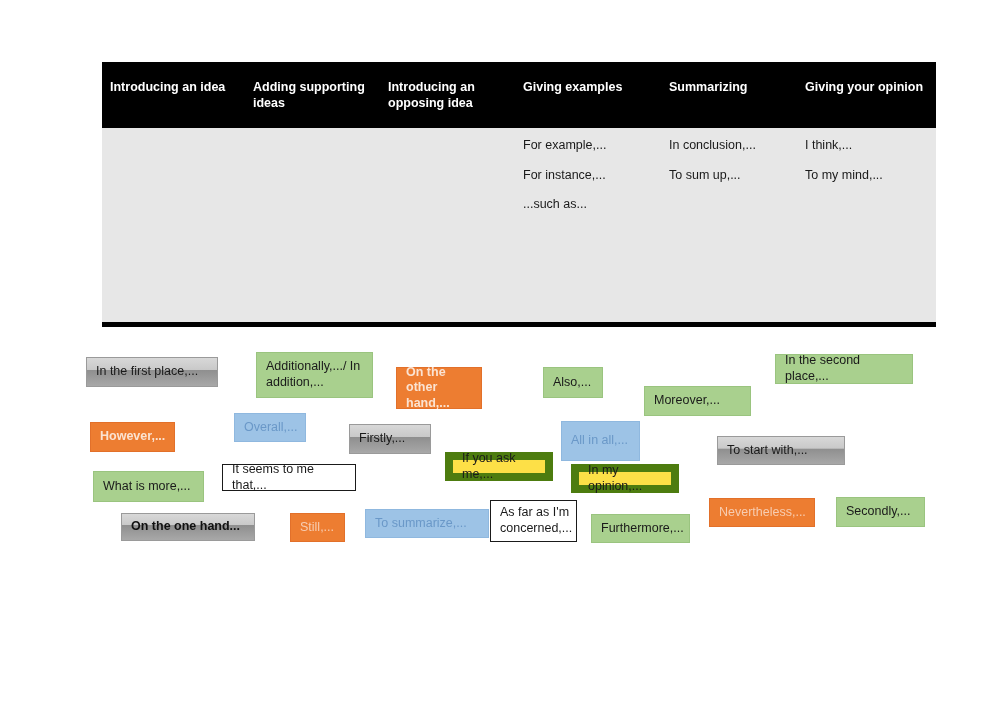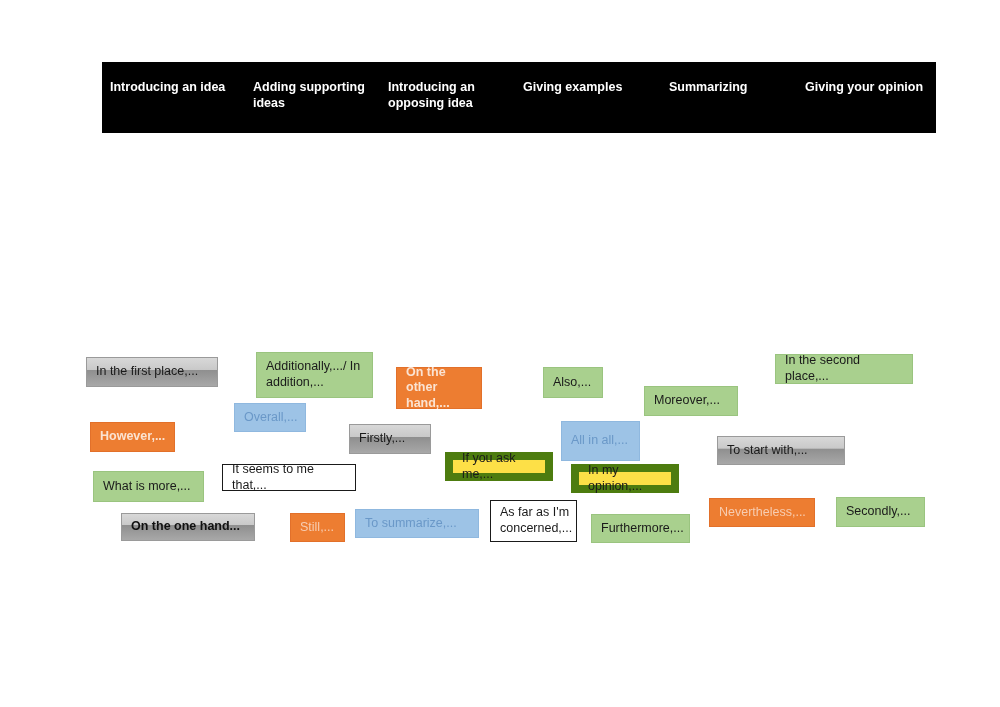--- a/index.html
+++ b/index.html
@@ -123,39 +123,57 @@
 
   <div id="table-header-row">
     <div class="header-cell col-0">Introducing an idea</div>
     <div class="header-cell col-1">Adding supporting ideas</div>
     <div class="header-cell col-2">Introducing an opposing idea</div>
     <div class="header-cell col-3">Giving examples</div>
     <div class="header-cell col-4">Summarizing</div>
     <div class="header-cell col-5">Giving your opinion</div>
   </div>
 
+  <div id="table-body-row">
+    <div class="body-cell col-0"></div>
+    <div class="body-cell col-1"></div>
+    <div class="body-cell col-2"></div>
+    <div class="body-cell col-3">
+      <p class="phrase">For example,...</p>
+      <p class="phrase">For instance,...</p>
+      <p class="phrase">...such as...</p>
+    </div>
+    <div class="body-cell col-4">
+      <p class="phrase">In conclusion,...</p>
+      <p class="phrase">To sum up,...</p>
+    </div>
+    <div class="body-cell col-5">
+      <p class="phrase">I think,...</p>
+      <p class="phrase">To my mind,...</p>
+    </div>
+  </div>
 
 </div>
 
 <div id="chip-pool">
     <div class="chip gray" style="left: 86px; top: 357px; width: 132px; height: 30px;">In the first place,...</div>
     <div class="chip green" style="left: 256px; top: 352px; width: 117px; height: 46px;">Additionally,.../ In addition,...</div>
     <div class="chip orange" style="left: 396px; top: 367px; width: 86px; height: 42px;">On the other hand,...</div>
     <div class="chip green" style="left: 543px; top: 367px; width: 60px; height: 31px;">Also,...</div>
-    <div class="chip green" style="left: 644px; top: 386px; width: 94px; height: 30px;">Moreover,...</div>
+    <div class="chip green" style="left: 644px; top: 386px; width: 107px; height: 30px;">Moreover,...</div>
     <div class="chip green" style="left: 775px; top: 354px; width: 138px; height: 30px;">In the second place,...</div>
     <div class="chip orange" style="left: 90px; top: 422px; width: 85px; height: 30px;">However,...</div>
-    <div class="chip blue" style="left: 234px; top: 403px; width: 72px; height: 29px;">Overall,...</div>
+    <div class="chip blue" style="left: 234px; top: 413px; width: 72px; height: 29px;">Overall,...</div>
     <div class="chip gray" style="left: 349px; top: 424px; width: 82px; height: 30px;">Firstly,...</div>
     <div class="chip blue" style="left: 561px; top: 421px; width: 79px; height: 40px;">All in all,...</div>
     <div class="chip gray" style="left: 717px; top: 436px; width: 128px; height: 29px;">To start with,...</div>
     <div class="chip green" style="left: 93px; top: 471px; width: 111px; height: 31px;">What is more,...</div>
     <div class="chip white" style="left: 222px; top: 464px; width: 134px; height: 27px;">It seems to me that,...</div>
     <div class="chip white-thick" style="left: 445px; top: 452px; width: 108px; height: 29px;">If you ask me,...</div>
     <div class="chip white-thick" style="left: 571px; top: 464px; width: 108px; height: 29px;">In my opinion,...</div>
     <div class="chip gray-bold" style="left: 121px; top: 513px; width: 134px; height: 28px;">On the one hand...</div>
     <div class="chip orange-light" style="left: 290px; top: 513px; width: 55px; height: 29px;">Still,...</div>
-    <div class="chip blue" style="left: 355px; top: 509px; width: 124px; height: 29px;">To summarize,...</div>
+    <div class="chip blue" style="left: 365px; top: 509px; width: 124px; height: 29px;">To summarize,...</div>
     <div class="chip white" style="left: 490px; top: 500px; width: 87px; height: 42px;">As far as I'm concerned,...</div>
     <div class="chip green" style="left: 591px; top: 514px; width: 99px; height: 29px;">Furthermore,...</div>
     <div class="chip orange-light" style="left: 709px; top: 498px; width: 106px; height: 29px;">Nevertheless,...</div>
     <div class="chip green" style="left: 836px; top: 497px; width: 89px; height: 30px;">Secondly,...</div>
   </div>
 
 </body></html>

